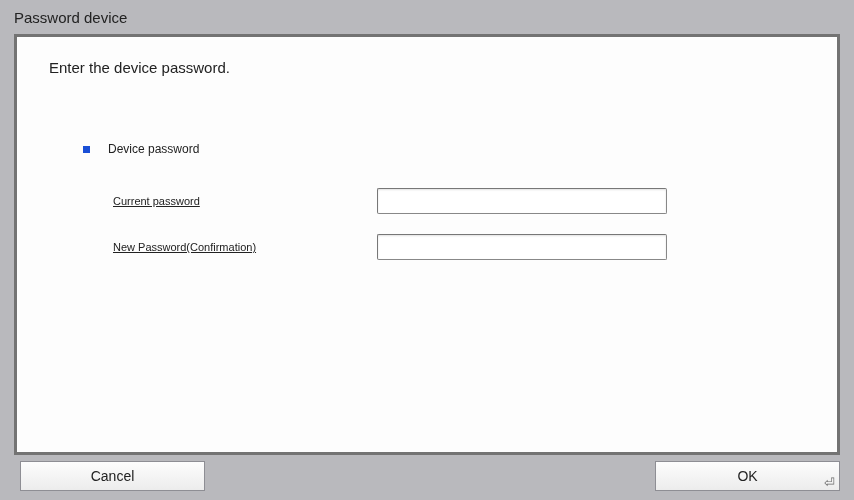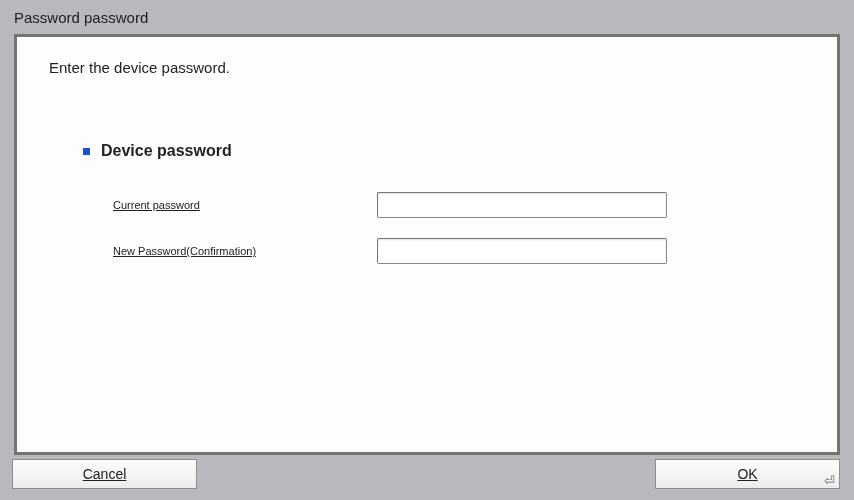--- a/index.html
+++ b/index.html
@@ -33,23 +33,22 @@
       padding: 22px 0 0 32px;
       font-size: 15px;
     }
     .section {
       margin-top: 66px;
       margin-left: 66px;
     }
     .section-header {
       display: flex;
       align-items: center;
-      gap: 11px;
-      font-size: 16px;
-      font-weight: bold;
+      gap: 18px;
+      font-size: 12px;
     }
     .bullet {
       width: 7px;
       height: 7px;
       background: #1a4fd6;
       display: inline-block;
       flex: 0 0 7px;
     }
     .section-title { }
     .form { margin-top: 22px; }
@@ -72,27 +71,27 @@
       border-left-color: #777;
       border-radius: 2px;
       background: #fff;
       padding: 2px 6px;
       font-size: 14px;
       box-shadow: inset 0 1px 2px rgba(0,0,0,0.12);
       outline: none;
     }
     .button-bar {
       position: absolute;
-      left: 12px;
+      left: 20px;
       right: 14px;
       bottom: 7px;
       height: 34px;
       display: flex;
       justify-content: space-between;
-      text-decoration: underline;
+      align-items: center;
     }
     .btn {
       width: 185px;
       height: 30px;
       background: linear-gradient(#fdfdfd, #ececec);
       border: 1px solid #8e8e94;
       font-size: 14px;
       color: #222;
       cursor: pointer;
       display: flex;
@@ -106,21 +105,21 @@
       bottom: 1px;
       font-size: 13px;
       color: #6a6a6a;
       line-height: 1;
       pointer-events: none;
     }
   </style>
 </head>
 <body>
 
-<div class="title-bar">Password password</div>
+<div class="title-bar">Password device</div>
 
 <div class="panel">
 
   <div class="instruction">Enter the device password.</div>
 
   <div class="section">
     <div class="section-header">
       <span class="bullet"></span>
       <span class="section-title">Device password</span>
     </div>

